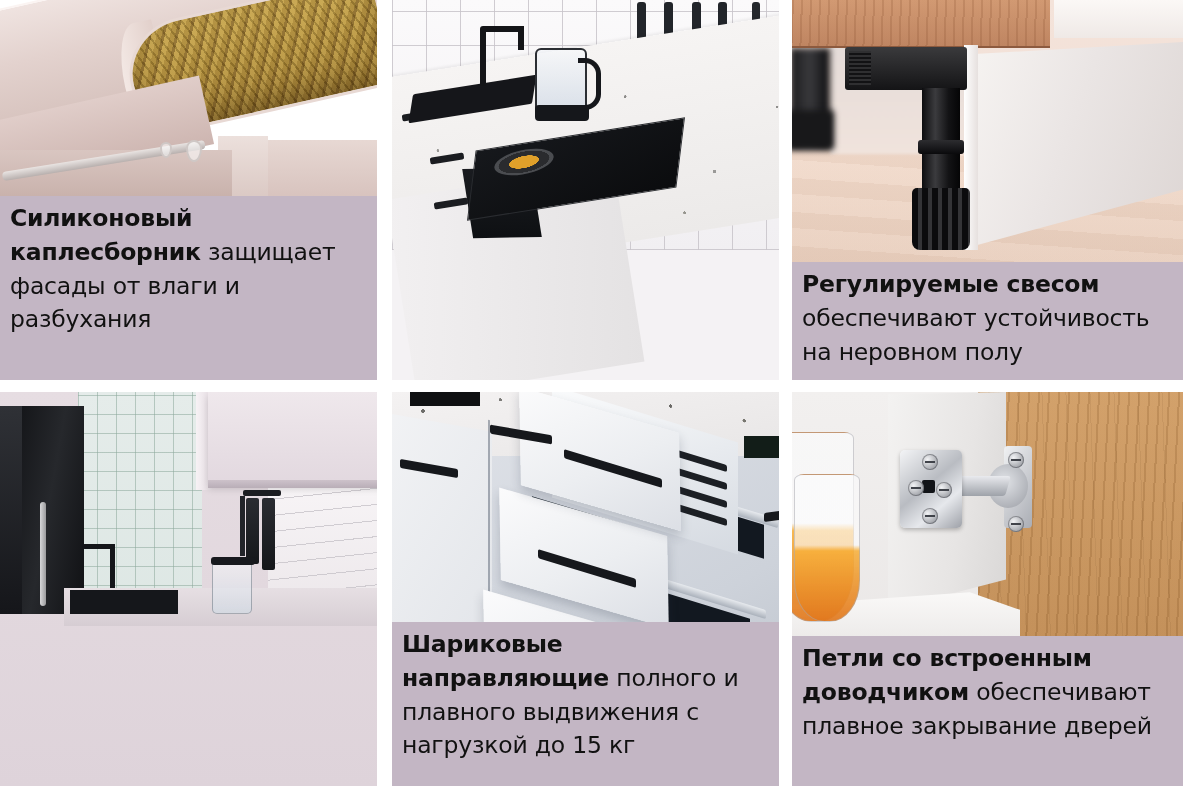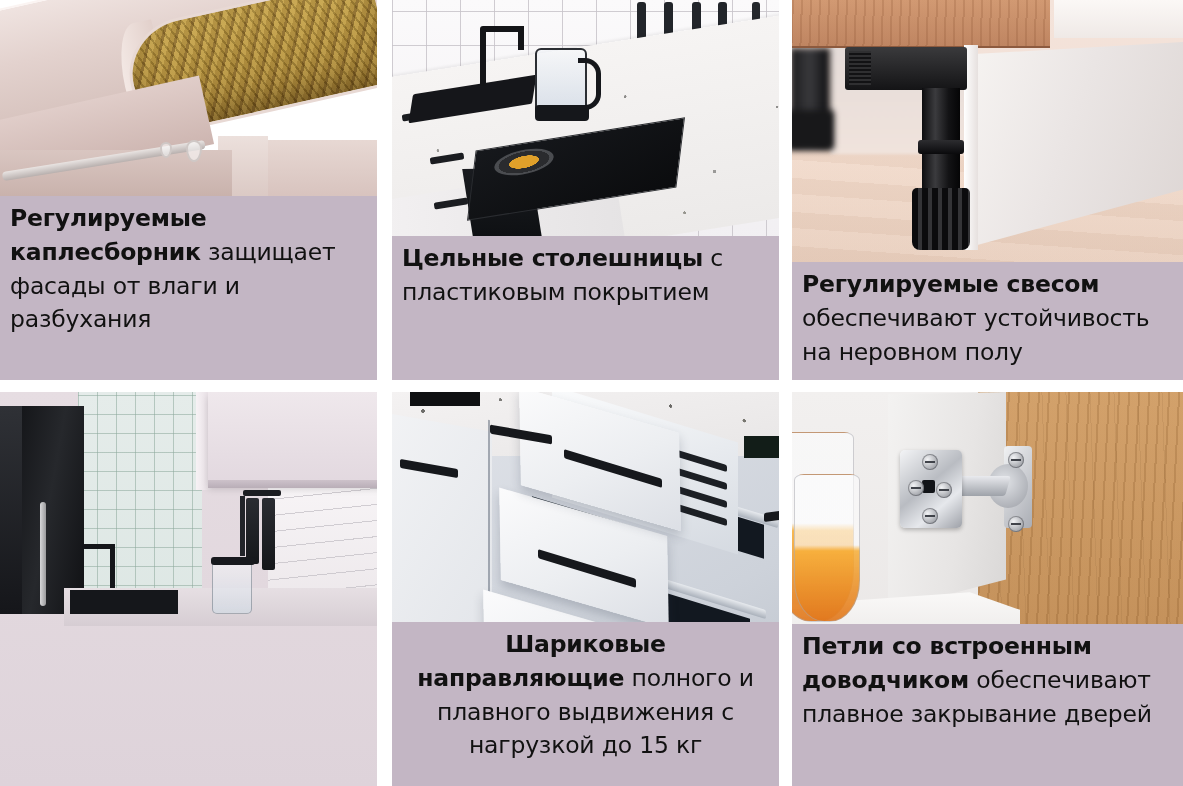--- a/index.html
+++ b/index.html
@@ -35,22 +35,22 @@
     color: #111111;
     font-size: 23.5px;
     line-height: 1.44;
     letter-spacing: -0.2px;
   }
   .caption b { font-weight: 700; }
   .c1 .caption { top: 196px; }
   .c2 .caption { top: 236px; }
   .c3 .caption { top: 262px; }
   .c4 .caption { top: 230px; }
-  .c5 .caption { top: 230px; text-align: center; }
-  .c6 .caption { top: 232px; }
+  .c5 .caption { top: 230px; }
+  .c6 .caption { top: 244px; }
 
   
   .p1 { background:#ffffff; }
   .p1 .slabtop {
     position:absolute; left:-30px; top:18px; width:470px; height:122px;
     background:linear-gradient(180deg,#efe3e0 0%, #e3d2ce 45%, #d6c2bd 100%);
     transform: rotate(-12.5deg); transform-origin: left bottom;
     border-top:2px solid #fbf4f2;
   }
   .p1 .corecurve{
@@ -461,21 +461,21 @@
       <div class="corecurve"></div>
       <div class="underside"></div>
       <div class="rightslab"></div>
       <div class="backwall"></div>
       <div class="frontpanel"></div>
       <div class="dripbar"></div>
       <div class="drop d1"></div>
       <div class="drop d2"></div>
     </div>
     <div class="caption">
-      <b>Регулируемые каплесборник</b> 
+      <b>Силиконовый каплесборник</b> 
       <span>защищает фасады от влаги и разбухания</span>
     </div>
   </div>
 
   <div class="cell c2">
     <div class="photo p2">
       <div class="tilewall"></div>
       <div class="utensil u1"></div>
         <div class="utensil u2"></div>
       <div class="utensil u3"></div>
@@ -491,24 +491,20 @@
       <div class="cabfront"></div>
       <div class="oven"></div>
       <div class="handle h1"></div>
         <div class="handle h2"></div>
         <div class="handle h3"></div>
       <div class="sink"></div>
       <div class="faucet"></div>
       <div class="cooktop"></div>
       <div class="burner"></div>
       <div class="kettle"></div>
-    </div>
-    <div class="caption">
-      <b>Цельные столешницы</b> 
-      <span>с пластиковым покрытием</span>
     </div>
   </div>
 
   <div class="cell c3">
     <div class="photo p3">
       <div class="floor"></div>
       <div class="backwall"></div>
       <div class="blurleg"></div>
       <div class="blurfoot"></div>
       <div class="woodcab"></div>

